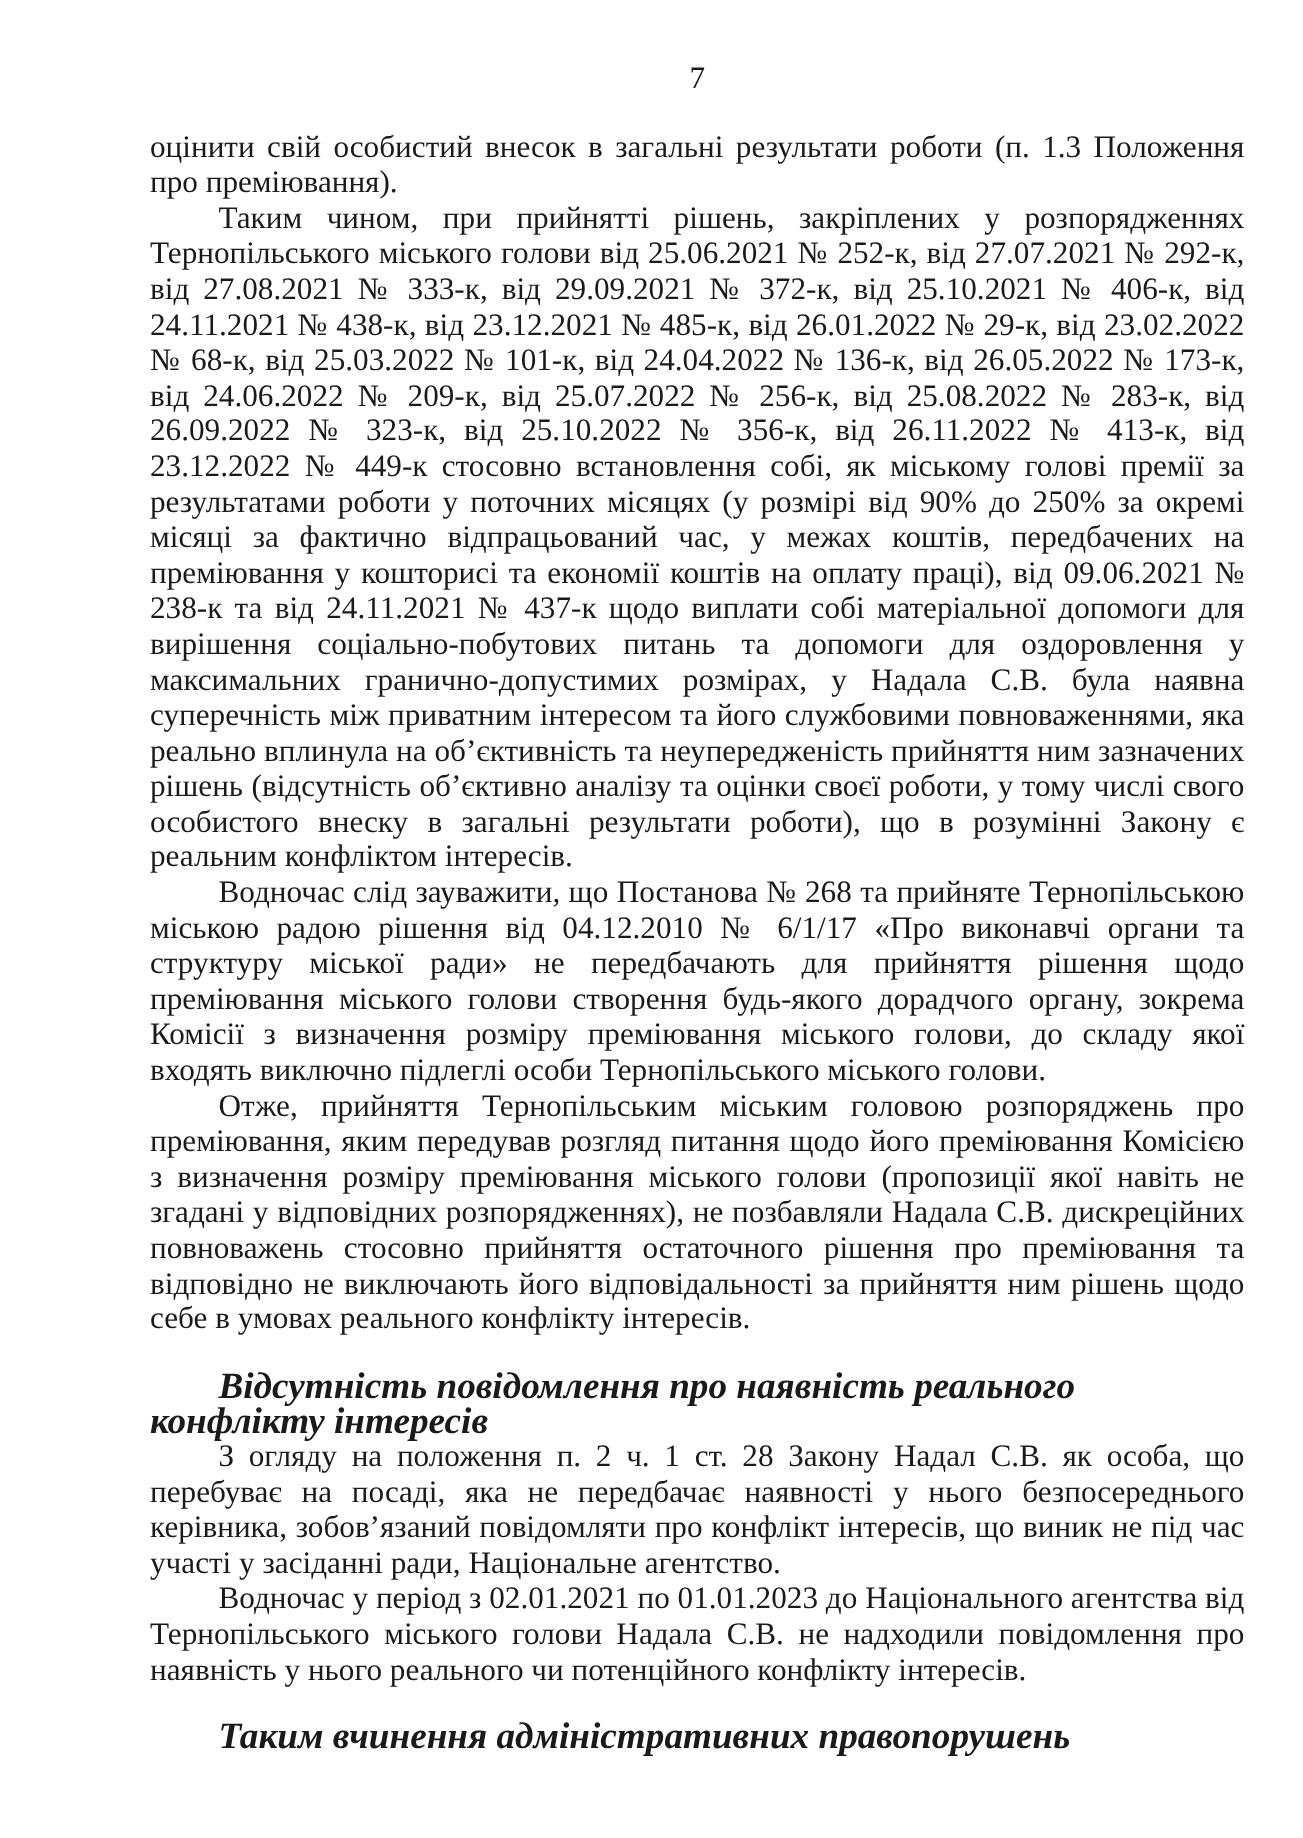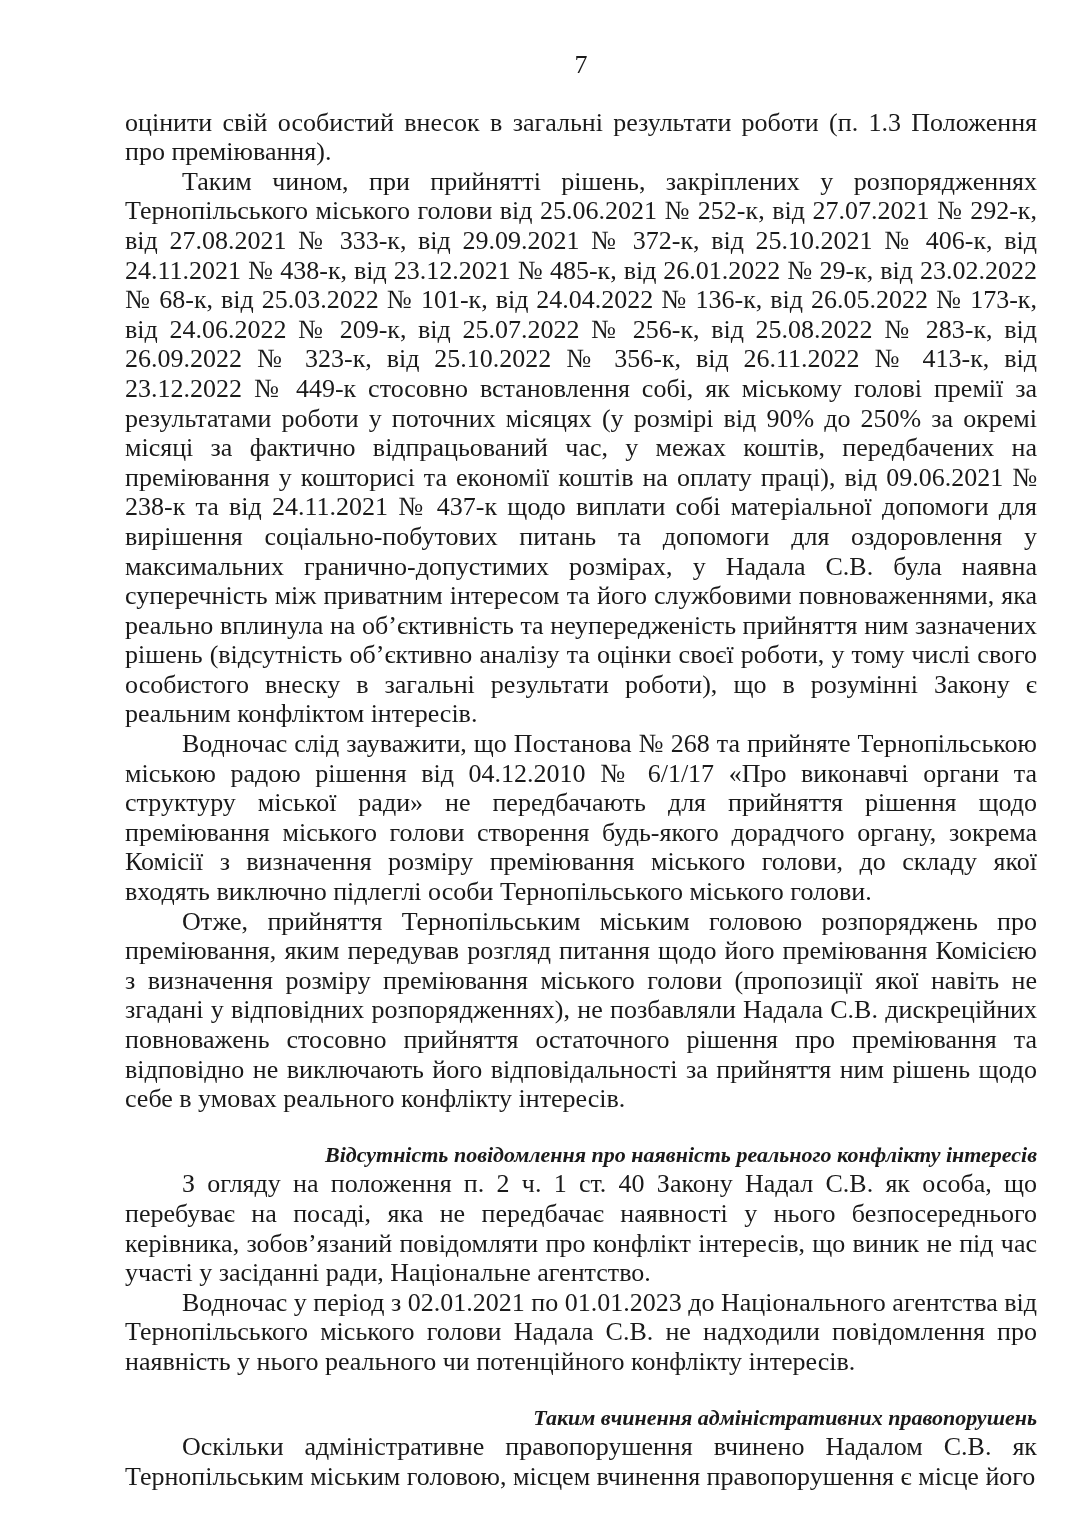--- a/index.html
+++ b/index.html
@@ -29,26 +29,26 @@
   }
   .para {
     margin: 0;
     text-indent: 57px;
   }
   .para.no-indent {
     text-indent: 0;
   }
   .doc-heading {
     margin: 26px 0 0 0;
-    font-size: 22px;
+    font-size: 31px;
     line-height: 29.6px;
     font-weight: bold;
     font-style: italic;
     text-indent: 57px;
-    text-align: right;
+    text-align: left;
   }
 </style>
 </head>
 <body>
 
 <div class="page">
 
   <div class="page-number">7</div>
 
   <div class="content">
@@ -56,22 +56,21 @@
     <p class="para no-indent">оцінити свій особистий внесок в загальні результати роботи (п. 1.3 Положення про преміювання).</p>
 
     <p class="para">Таким чином, при прийнятті рішень, закріплених у розпорядженнях Тернопільського міського голови від 25.06.2021 № 252-к, від 27.07.2021 № 292-к, від 27.08.2021 № 333-к, від 29.09.2021 № 372-к, від 25.10.2021 № 406-к, від 24.11.2021 № 438-к, від 23.12.2021 № 485-к, від 26.01.2022 № 29-к, від 23.02.2022 № 68-к, від 25.03.2022 № 101-к, від 24.04.2022 № 136-к, від 26.05.2022 № 173-к, від 24.06.2022 № 209-к, від 25.07.2022 № 256-к, від 25.08.2022 № 283-к, від 26.09.2022 № 323-к, від 25.10.2022 № 356-к, від 26.11.2022 № 413-к, від 23.12.2022 № 449-к стосовно встановлення собі, як міському голові премії за результатами роботи у поточних місяцях (у розмірі від 90% до 250% за окремі місяці за фактично відпрацьований час, у межах коштів, передбачених на преміювання у кошторисі та економії коштів на оплату праці), від 09.06.2021 № 238-к та від 24.11.2021 № 437-к щодо виплати собі матеріальної допомоги для вирішення соціально-побутових питань та допомоги для оздоровлення у максимальних гранично-допустимих розмірах, у Надала С.В. була наявна суперечність між приватним інтересом та його службовими повноваженнями, яка реально вплинула на об’єктивність та неупередженість прийняття ним зазначених рішень (відсутність об’єктивно аналізу та оцінки своєї роботи, у тому числі свого особистого внеску в загальні результати роботи), що в розумінні Закону є реальним конфліктом інтересів.</p>
 
     <p class="para">Водночас слід зауважити, що Постанова № 268 та прийняте Тернопільською міською радою рішення від 04.12.2010 № 6/1/17 «Про виконавчі органи та структуру міської ради» не передбачають для прийняття рішення щодо преміювання міського голови створення будь-якого дорадчого органу, зокрема Комісії з визначення розміру преміювання міського голови, до складу якої входять виключно підлеглі особи Тернопільського міського голови.</p>
 
     <p class="para">Отже, прийняття Тернопільським міським головою розпоряджень про преміювання, яким передував розгляд питання щодо його преміювання Комісією з визначення розміру преміювання міського голови (пропозиції якої навіть не згадані у відповідних розпорядженнях), не позбавляли Надала С.В. дискреційних повноважень стосовно прийняття остаточного рішення про преміювання та відповідно не виключають його відповідальності за прийняття ним рішень щодо себе в умовах реального конфлікту інтересів.</p>
 
     <h2 class="doc-heading">Відсутність повідомлення про наявність реального конфлікту інтересів</h2>
 
-    <p class="para">З огляду на положення п. 2 ч. 1 ст. 40 Закону Надал С.В. як особа, що перебуває на посаді, яка не передбачає наявності у нього безпосереднього керівника, зобов’язаний повідомляти про конфлікт інтересів, що виник не під час участі у засіданні ради, Національне агентство.</p>
+    <p class="para">З огляду на положення п. 2 ч. 1 ст. 28 Закону Надал С.В. як особа, що перебуває на посаді, яка не передбачає наявності у нього безпосереднього керівника, зобов’язаний повідомляти про конфлікт інтересів, що виник не під час участі у засіданні ради, Національне агентство.</p>
 
     <p class="para">Водночас у період з 02.01.2021 по 01.01.2023 до Національного агентства від Тернопільського міського голови Надала С.В. не надходили повідомлення про наявність у нього реального чи потенційного конфлікту інтересів.</p>
 
     <h2 class="doc-heading">Таким вчинення адміністративних правопорушень</h2>
 
-    <p class="para">Оскільки адміністративне правопорушення вчинено Надалом С.В. як Тернопільським міським головою, місцем вчинення правопорушення є місце його</p>
 
   </div>
 </div>
 
 </body></html>

